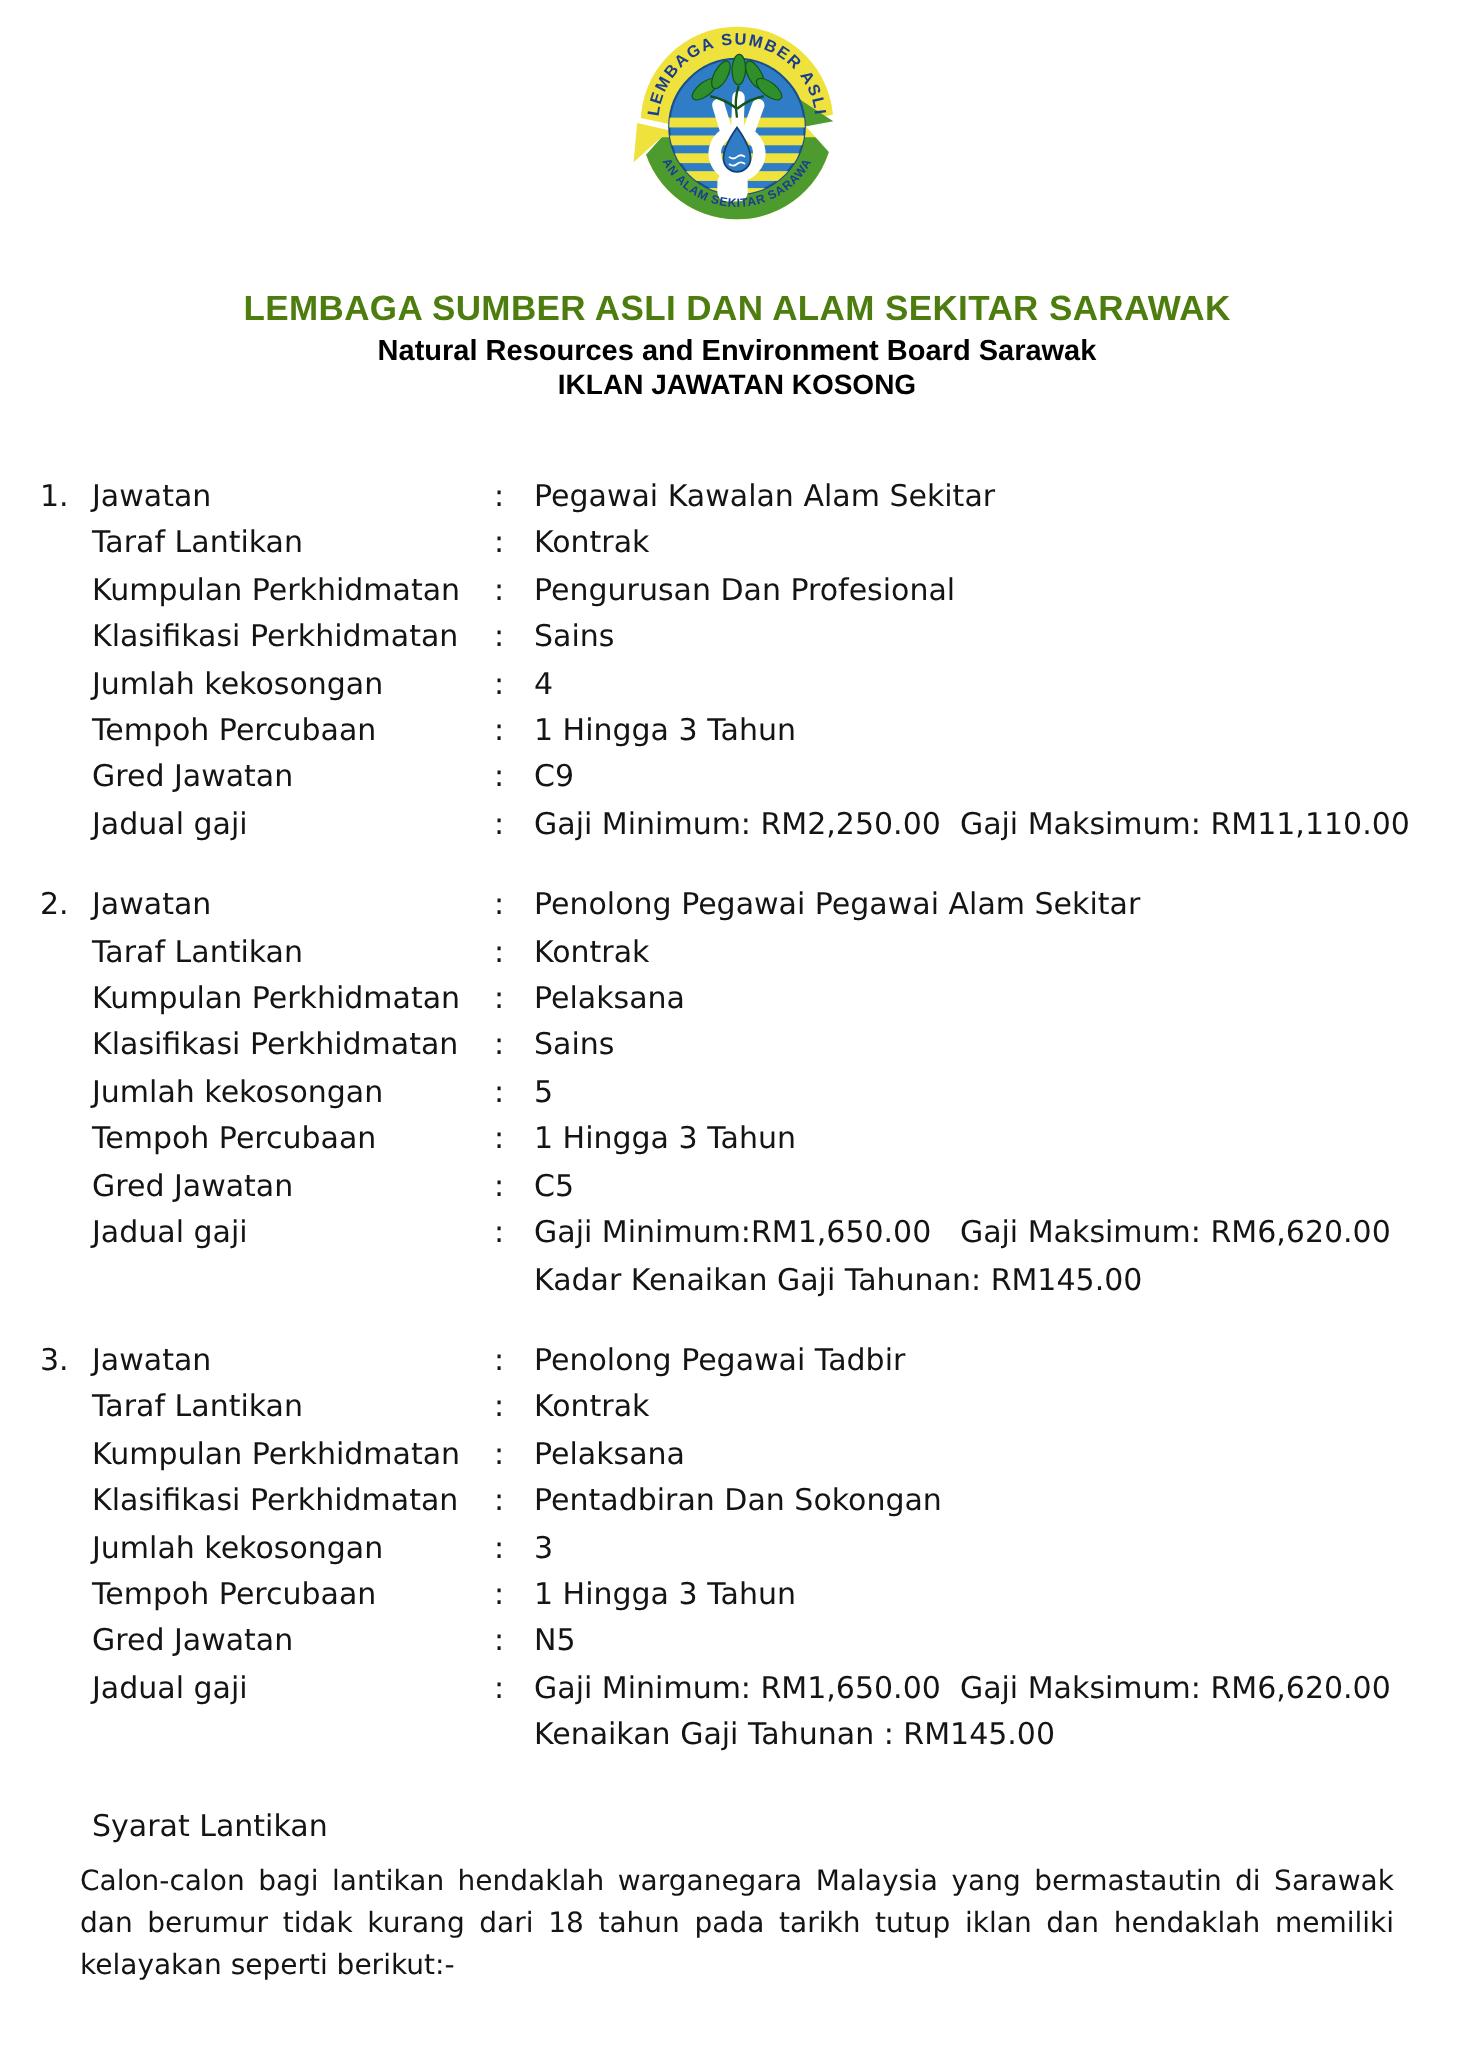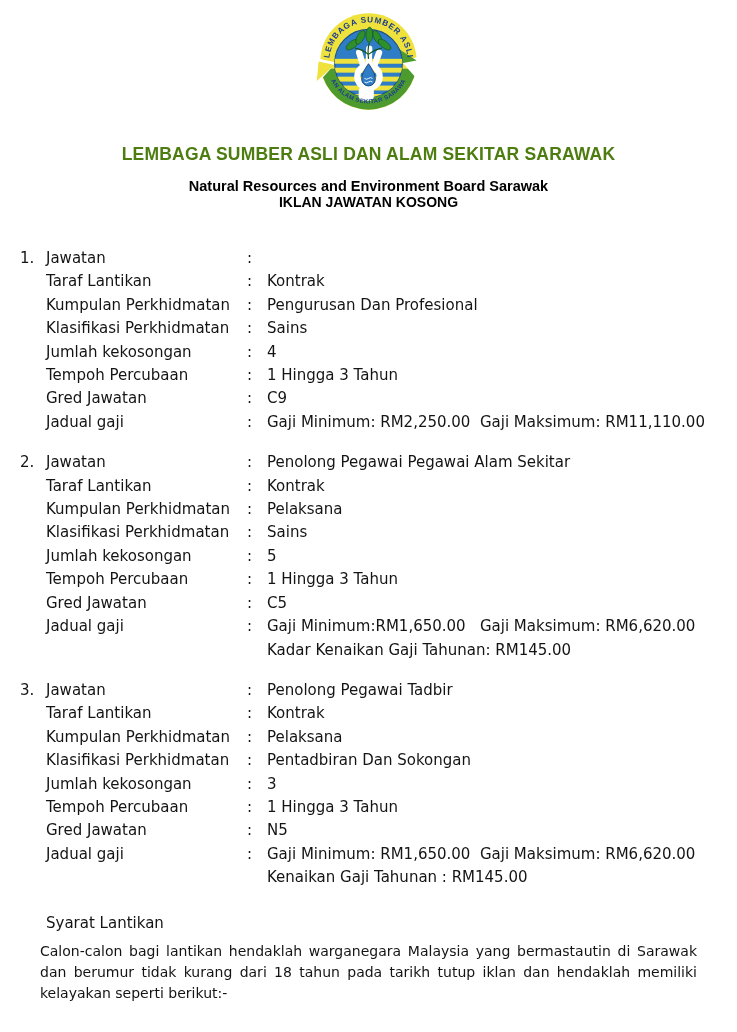--- a/index.html
+++ b/index.html
@@ -20,21 +20,21 @@
     font-family:"DejaVu Sans","Liberation Sans",sans-serif;
     font-size:15px;color:#141414;
   }
   .logo-wrap{padding-top:8px;text-align:center;line-height:0;}
   .org-title{
     margin-top:29px;text-align:center;
     font-family:"Liberation Sans",sans-serif;font-weight:700;
     font-size:17.5px;letter-spacing:0.2px;color:#4d7c0f;
   }
   .org-subtitle{
-    margin-top:13px;text-align:center;
+    margin-top:3px;text-align:center;
     font-family:"Liberation Sans",sans-serif;font-weight:700;
     font-size:14.5px;color:#000;
   }
   .ad-heading{
     text-align:center;
     font-family:"Liberation Sans",sans-serif;font-weight:700;
     font-size:14px;color:#000;
   }
   .jobs{margin-top:37px;}
   .job{margin:0 28px 17px 20px;}
@@ -113,20 +113,21 @@
   <div class="org-title">LEMBAGA SUMBER ASLI DAN ALAM SEKITAR SARAWAK</div>
   <div class="org-subtitle">Natural Resources and Environment Board Sarawak</div>
   <div class="ad-heading">IKLAN JAWATAN KOSONG</div>
 
   <div class="jobs">
       <section class="job">
         <div class="row">
           <span class="num">1.</span>
           <span class="label">Jawatan</span>
           <span class="colon">:</span>
+          <span class="val">Pegawai Kawalan Alam Sekitar</span>
         </div>
         <div class="row">
           <span class="num"></span>
           <span class="label">Taraf Lantikan</span>
           <span class="colon">:</span>
           <span class="val">Kontrak</span>
         </div>
         <div class="row">
           <span class="num"></span>
           <span class="label">Kumpulan Perkhidmatan</span>

